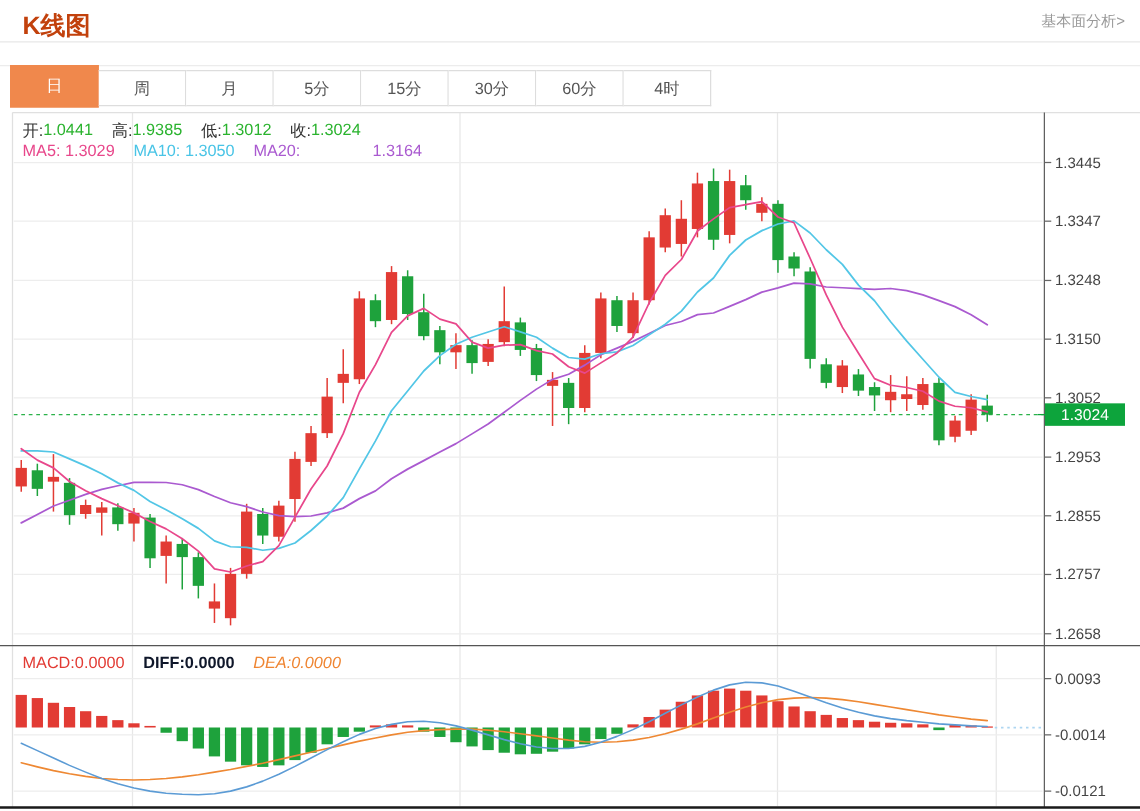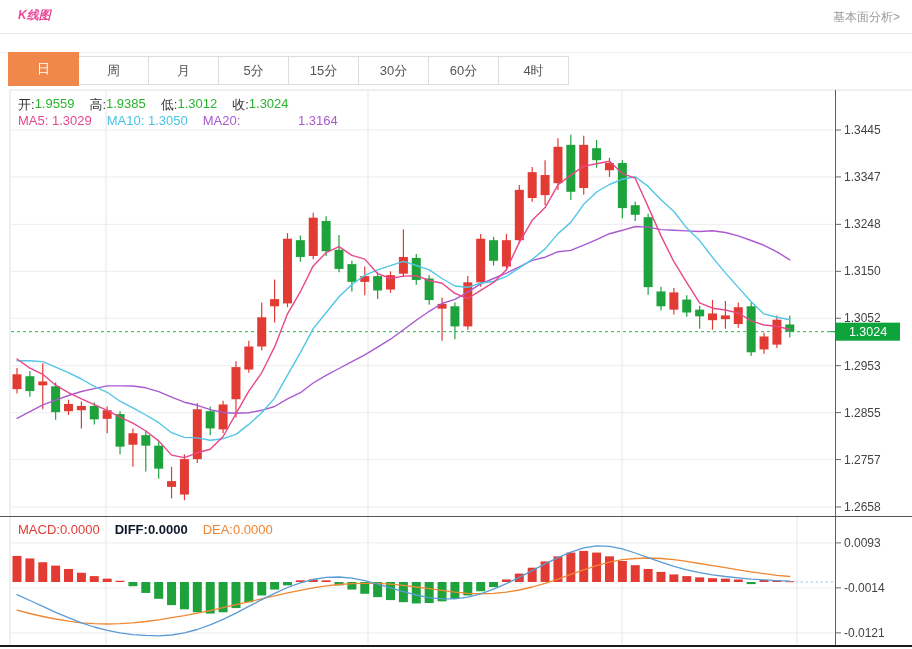--- a/index.html
+++ b/index.html
@@ -1,38 +1,38 @@
 <!DOCTYPE html>
 <html><head>
 <meta charset="utf-8">
 <style>
   html,body{margin:0;padding:0;background:#fff;}
   body{width:912px;height:649px;position:relative;overflow:hidden;
        font-family:"Liberation Sans","DejaVu Sans",sans-serif;}
-  .page-title{position:absolute;left:18px;top:7px;font-size:12px;font-weight:bold;color:#ec4899;font-style:italic;}
+  .page-title{position:absolute;left:18px;top:7px;font-size:20px;font-weight:bold;color:#c2410c;}
   .fund-link{position:absolute;right:12px;top:9px;font-size:12px;color:#999;cursor:pointer;text-decoration:none;}
   .header-rule{position:absolute;left:0;top:33px;width:912px;height:1px;background:#e8e8e8;}
   .tabs-topline{position:absolute;left:0;top:52px;width:912px;height:1px;background:#ececec;}
   .tabs{position:absolute;left:8px;top:56px;display:flex;align-items:flex-start;}
   .tab{width:69px;height:27px;line-height:27px;text-align:center;font-size:13px;color:#555;
        border-bottom:1px solid #ddd;border-right:1px solid #ddd;border-top:1px solid #ddd;
        background:#fff;cursor:pointer;box-sizing:content-box;}
   .tab:first-child{border-left:1px solid #ddd;}
   .tab.active{background:#f0884c;color:#fff;height:32px;line-height:32px;margin-top:-4px;
        border-color:#f0884c;}
   #chart-svg{position:absolute;left:0;top:0;}
   .overlay-row{position:absolute;display:flex;font-size:13px;white-space:nowrap;}
   .ohlc-row{left:18px;top:96px;}
   .ma-row{left:18px;top:113px;}
   .macd-row{left:18px;top:522px;}
   .seg{margin-right:15px;display:flex;}
   .lab{color:#333;}
   .val-green{color:#2ab32e;}
   .ma5{color:#e8478b;justify-content:space-between;} .ma10{color:#49c4e6;align-items:center;} .ma20{color:#aa5ad0;gap:27px;}
-  .macd-red{color:#e23b34;} .diff-blue{color:#0f172a;font-weight:bold;} .dea-orange{color:#ef8532;}
+  .macd-red{color:#e23b34;} .diff-blue{color:#0f172a;font-weight:bold;} .dea-orange{color:#ef8532;font-style:italic;}
 </style>
 </head>
 <body>
 
 <div class="page-title">K线图</div>
 <a class="fund-link">基本面分析&gt;</a>
 <div class="header-rule"></div>
 <div class="tabs-topline"></div>
 
 <div class="tabs">
@@ -286,21 +286,21 @@
     <line x1="836" y1="632.8805" x2="841" y2="632.8805" stroke="#666" stroke-width="1"></line>
     <text x="844" y="636.8805" fill="#444444" font-size="12" text-anchor="start" font-family="&quot;Liberation Sans&quot;,&quot;DejaVu Sans&quot;,sans-serif">-0.0121</text>
     <line x1="830" y1="331.6734434561628" x2="836" y2="331.6734434561628" stroke="#0da43c" stroke-width="1"></line>
     <rect x="836" y="322.6734434561628" width="64" height="18" fill="#0da43c"></rect>
     <text x="868" y="336.1734434561628" fill="#ffffff" font-size="12.5" text-anchor="middle" font-family="&quot;Liberation Sans&quot;,&quot;DejaVu Sans&quot;,sans-serif">1.3024</text>
   </svg>
 
 <div class="overlay-row ohlc-row">
   <span class="seg">
       <span class="lab">开:</span>
-      <span class="val-green">1.9559</span>
+      <span class="val-green">1.0441</span>
     </span>
   <span class="seg">
       <span class="lab">高:</span>
       <span class="val-green">1.9385</span>
     </span>
   <span class="seg">
       <span class="lab">低:</span>
       <span class="val-green">1.3012</span>
     </span>
   <span class="seg">

